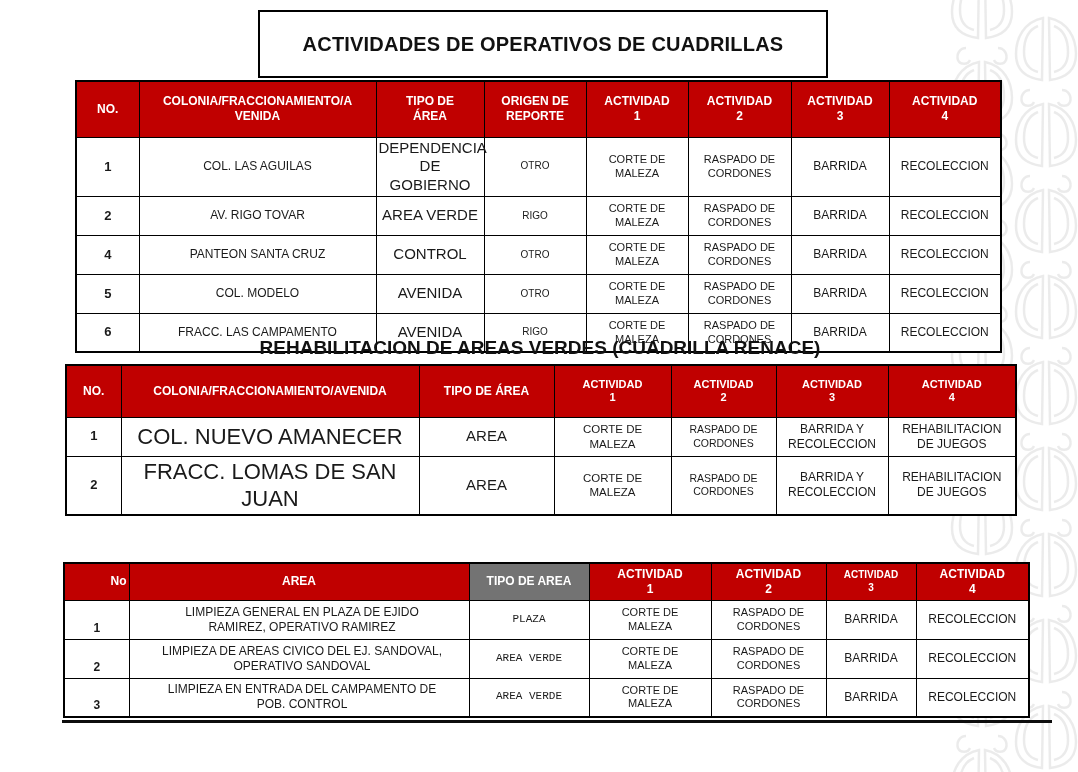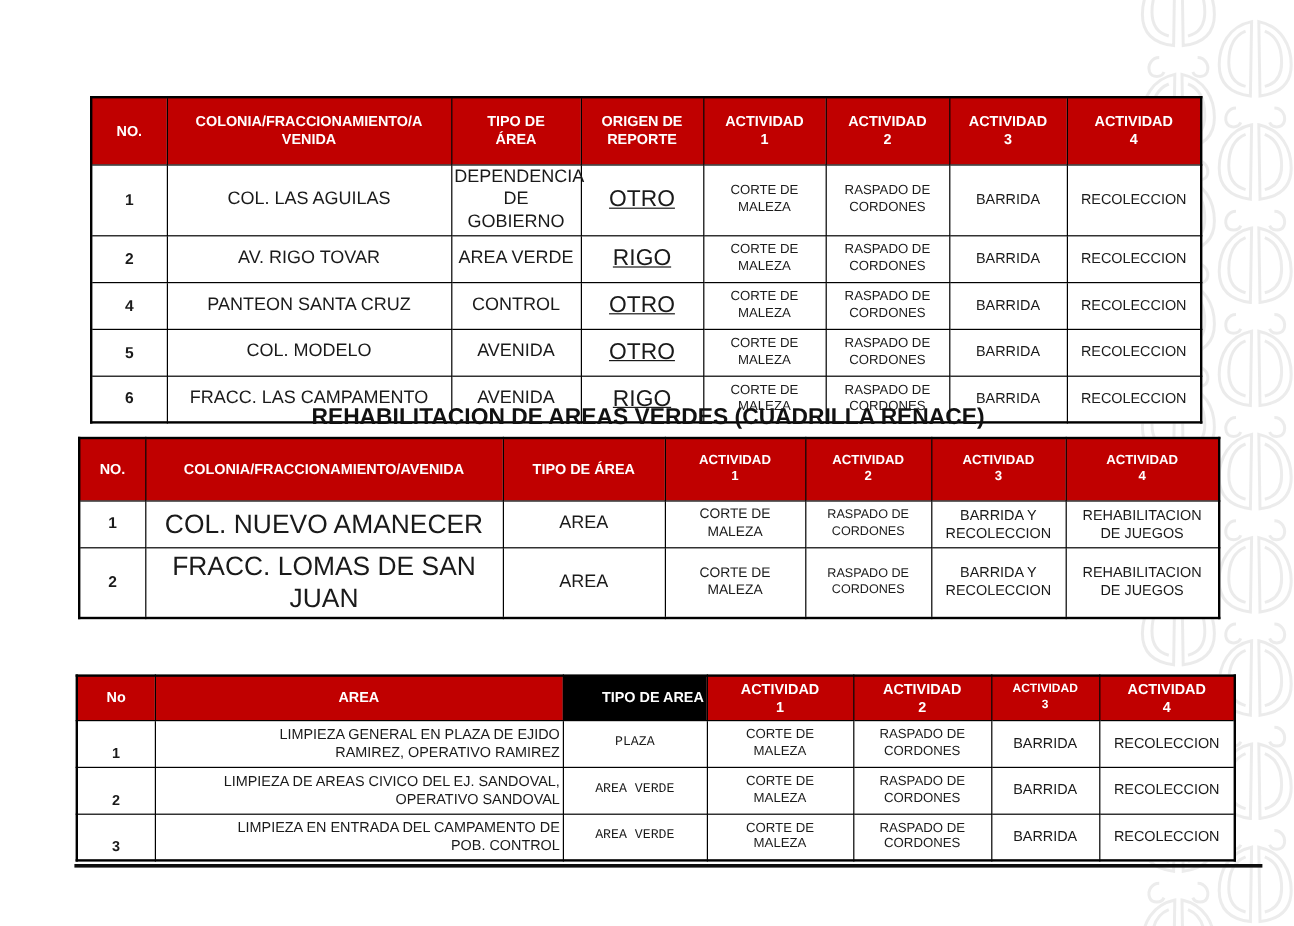--- a/index.html
+++ b/index.html
@@ -73,23 +73,23 @@
   .tbl1 td { height: 39px; }
   .tbl1 .c0 { width: 63px; }
   .tbl1 .c1 { width: 237px; }
   .tbl1 .c2 { width: 108px; }
   .tbl1 .c3 { width: 102px; }
   .tbl1 .c4 { width: 102px; }
   .tbl1 .c5 { width: 103px; }
   .tbl1 .c6 { width: 98px; }
   .tbl1 .c7 { width: 112px; }
   .tbl1 td.c0 { font-weight: bold; font-size: 13px; }
-  .tbl1 td.c1 { font-size: 15px; }
+  .tbl1 td.c1 { font-size: 12px; }
   .tbl1 td.c2 { font-size: 15px; }
-  .tbl1 td.c3 { font-size: 19px; text-decoration: underline; }
+  .tbl1 td.c3 { font-size: 10px; }
   .tbl1 td.c4, .tbl1 td.c5 { font-size: 11px; }
   .tbl1 td.c6, .tbl1 td.c7 { font-size: 12px; }
 
   .tbl2 { left: 65px; top: 364px; width: 950px; }
   .tbl2 th { height: 52px; font-size: 12px; }
   .tbl2 th.c3, .tbl2 th.c4, .tbl2 th.c5, .tbl2 th.c6 { font-size: 11px; }
   .tbl2 td { height: 39px; }
   .tbl2 .c0 { width: 55px; }
   .tbl2 .c1 { width: 298px; }
   .tbl2 .c2 { width: 135px; }
@@ -109,21 +109,21 @@
   .tbl3 th.c5 { font-size: 10px; }
   .tbl3 td { height: 39px; }
   .tbl3 .c0 { width: 65px; }
   .tbl3 .c1 { width: 340px; }
   .tbl3 .c2 { width: 120px; }
   .tbl3 .c3 { width: 122px; }
   .tbl3 .c4 { width: 115px; }
   .tbl3 .c5 { width: 90px; }
   .tbl3 .c6 { width: 113px; }
   .tbl3 td.c0 { font-weight: bold; font-size: 12px; vertical-align: bottom; padding-bottom: 3px; }
-  .tbl3 td.c1 { font-size: 12px; text-align: right; padding-left: 8px; }
+  .tbl3 td.c1 { font-size: 12px; text-align: center; padding-left: 8px; }
   .tbl3 td.c2 { font-size: 11px; font-family: Liberation Mono, monospace; }
   .tbl3 td.c3, .tbl3 td.c4 { font-size: 11px; }
   .tbl3 td.c5, .tbl3 td.c6 { font-size: 12px; }
 
   
   .bottom-rule {
     position: absolute;
     left: 62px; top: 720px;
     width: 990px; height: 3px;
     background: #0d0d0d;
@@ -201,20 +201,23 @@
         <use href="#wmg"></use>
       </svg>
       <svg viewBox="0 0 72 100" class="wm-glyph" style="left: 72px; top: 614px;">
         <use href="#wmg"></use>
       </svg>
       <svg viewBox="0 0 72 100" class="wm-glyph" style="left: 72px; top: 700px;">
         <use href="#wmg"></use>
       </svg>
     </div>
 
+  <div class="title-box">
+    <span>ACTIVIDADES DE OPERATIVOS DE CUADRILLAS</span>
+  </div>
 
   <table class="tbl tbl1">
       <thead>
         <tr>
           <th class="c0" style="background: rgb(192, 0, 0); color: rgb(255, 255, 255);">NO.</th>
           <th class="c1" style="background: rgb(192, 0, 0); color: rgb(255, 255, 255);">COLONIA/FRACCIONAMIENTO/A
 VENIDA</th>
           <th class="c2" style="background: rgb(192, 0, 0); color: rgb(255, 255, 255);">TIPO DE
 ÁREA</th>
           <th class="c3" style="background: rgb(192, 0, 0); color: rgb(255, 255, 255);">ORIGEN DE
@@ -339,23 +342,23 @@
           <td class="c6">REHABILITACION
 DE JUEGOS</td>
         </tr>
       </tbody>
     </table>
 
 
   <table class="tbl tbl3">
       <thead>
         <tr>
-          <th class="c0" style="background: rgb(192, 0, 0); color: rgb(255, 255, 255);">No</th>
+          <th class="c0" style="background: rgb(192, 0, 0); color: rgb(255, 255, 255); text-align: right;">No</th>
           <th class="c1" style="background: rgb(192, 0, 0); color: rgb(255, 255, 255);">AREA</th>
-          <th class="c2" style="background: #000000; color: rgb(255, 255, 255); text-align: right;">TIPO DE AREA</th>
+          <th class="c2" style="background: #737373; color: rgb(255, 255, 255);">TIPO DE AREA</th>
           <th class="c3" style="background: rgb(192, 0, 0); color: rgb(255, 255, 255);">ACTIVIDAD
 1</th>
           <th class="c4" style="background: rgb(192, 0, 0); color: rgb(255, 255, 255);">ACTIVIDAD
 2</th>
           <th class="c5" style="background: rgb(192, 0, 0); color: rgb(255, 255, 255);">ACTIVIDAD
 3</th>
           <th class="c6" style="background: rgb(192, 0, 0); color: rgb(255, 255, 255);">ACTIVIDAD
 4</th>
         </tr>
       </thead>

